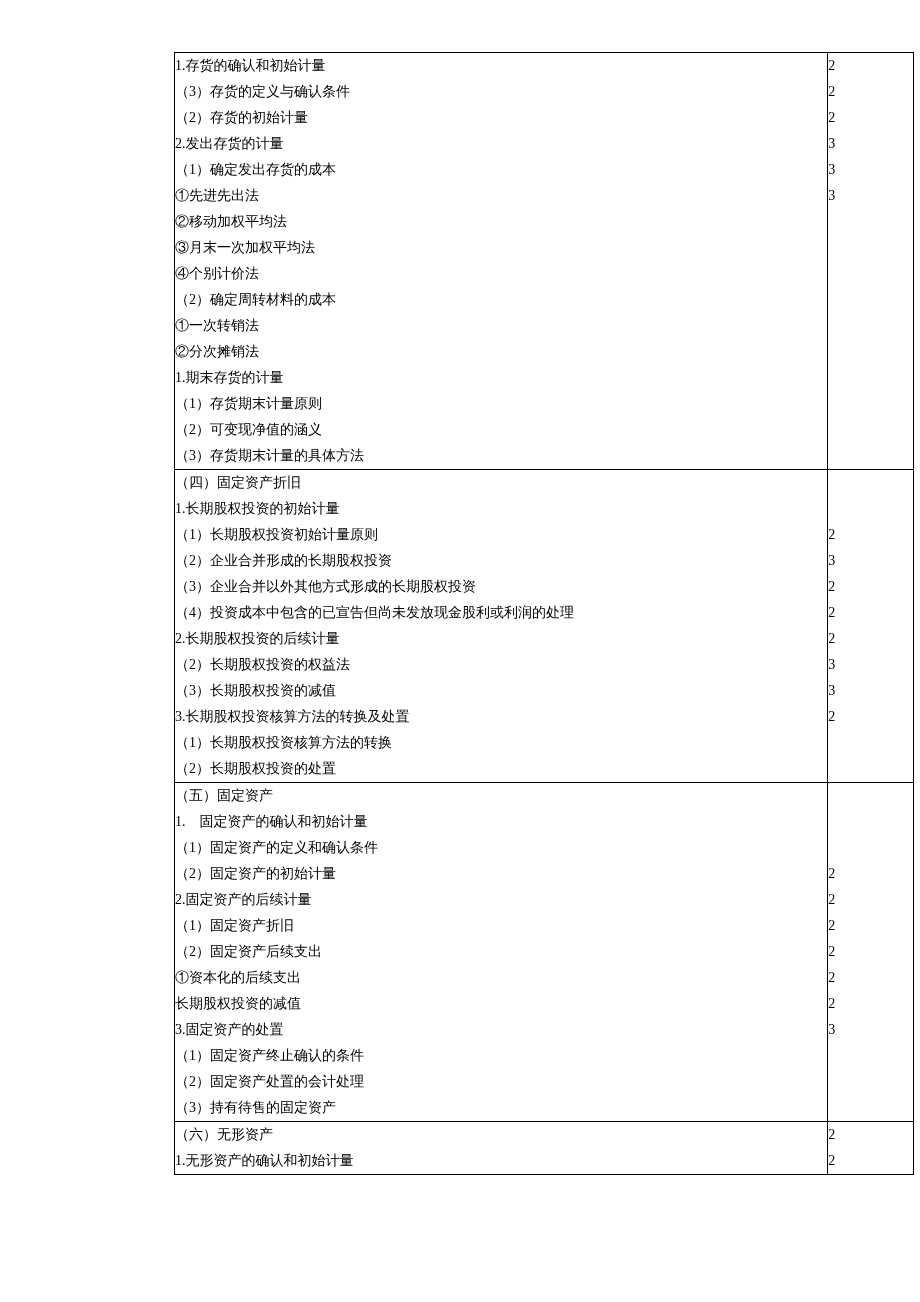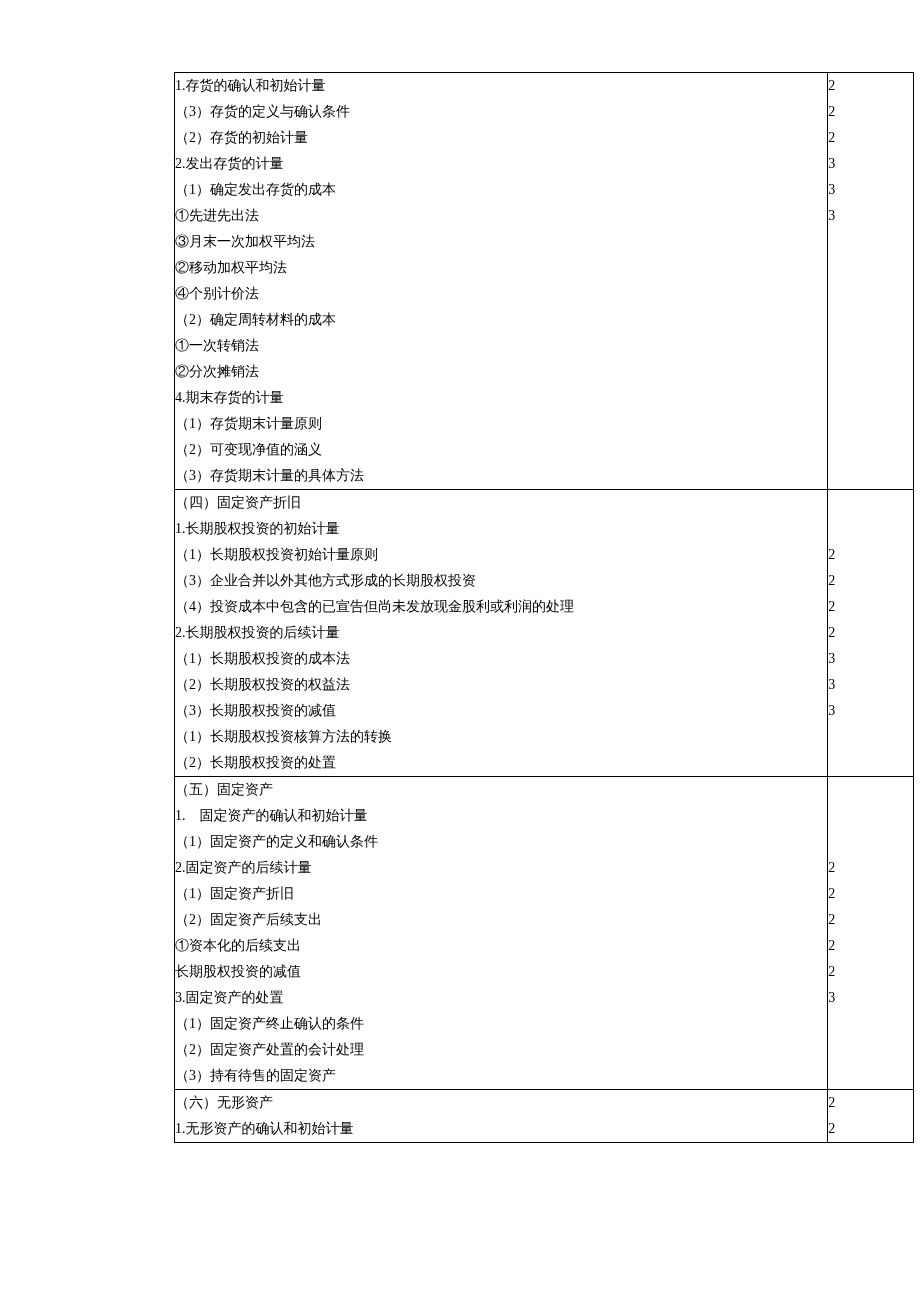--- a/index.html
+++ b/index.html
@@ -3,21 +3,21 @@
 <meta charset="utf-8">
 <style>
   html, body {
     margin: 0;
     padding: 0;
     background: #ffffff;
   }
   .page {
     width: 828px;
     margin: 0 auto;
-    padding-top: 72px;
+    padding-top: 52px;
     box-sizing: border-box;
   }
   .sheet {
     width: 740px;
     margin-left: 128px;
     border-collapse: collapse;
     font-family: "SimSun", "宋体", "Songti SC", serif;
     font-size: 14px;
     color: #000000;
     line-height: 1.2;
@@ -69,45 +69,45 @@
         </tr>
         <tr>
           <td class="left-cell">（1）确定发出存货的成本</td>
           <td class="right-cell">3</td>
         </tr>
         <tr>
           <td class="left-cell">①先进先出法</td>
           <td class="right-cell">3</td>
         </tr>
         <tr>
+          <td class="left-cell">②移动加权平均法</td>
+          <td class="right-cell"></td>
+        </tr>
+        <tr>
           <td class="left-cell">③月末一次加权平均法</td>
           <td class="right-cell"></td>
         </tr>
         <tr>
-          <td class="left-cell">②移动加权平均法</td>
-          <td class="right-cell"></td>
-        </tr>
-        <tr>
           <td class="left-cell">④个别计价法</td>
           <td class="right-cell"></td>
         </tr>
         <tr>
           <td class="left-cell">（2）确定周转材料的成本</td>
           <td class="right-cell"></td>
         </tr>
         <tr>
           <td class="left-cell">①一次转销法</td>
           <td class="right-cell"></td>
         </tr>
         <tr>
           <td class="left-cell">②分次摊销法</td>
           <td class="right-cell"></td>
         </tr>
         <tr>
-          <td class="left-cell">4.期末存货的计量</td>
+          <td class="left-cell">1.期末存货的计量</td>
           <td class="right-cell"></td>
         </tr>
         <tr>
           <td class="left-cell">（1）存货期末计量原则</td>
           <td class="right-cell"></td>
         </tr>
         <tr>
           <td class="left-cell">（2）可变现净值的涵义</td>
           <td class="right-cell"></td>
         </tr>
@@ -121,62 +121,70 @@
         </tr>
         <tr>
           <td class="left-cell">1.长期股权投资的初始计量</td>
           <td class="right-cell"></td>
         </tr>
         <tr>
           <td class="left-cell">（1）长期股权投资初始计量原则</td>
           <td class="right-cell">2</td>
         </tr>
         <tr>
+          <td class="left-cell">（2）企业合并形成的长期股权投资</td>
+          <td class="right-cell">3</td>
+        </tr>
+        <tr>
           <td class="left-cell">（3）企业合并以外其他方式形成的长期股权投资</td>
           <td class="right-cell">2</td>
         </tr>
         <tr>
           <td class="left-cell">（4）投资成本中包含的已宣告但尚未发放现金股利或利润的处理</td>
           <td class="right-cell">2</td>
         </tr>
         <tr>
           <td class="left-cell">2.长期股权投资的后续计量</td>
           <td class="right-cell">2</td>
         </tr>
         <tr>
-          <td class="left-cell">（1）长期股权投资的成本法</td>
-          <td class="right-cell">3</td>
-        </tr>
-        <tr>
           <td class="left-cell">（2）长期股权投资的权益法</td>
           <td class="right-cell">3</td>
         </tr>
         <tr>
           <td class="left-cell">（3）长期股权投资的减值</td>
           <td class="right-cell">3</td>
         </tr>
         <tr>
+          <td class="left-cell">3.长期股权投资核算方法的转换及处置</td>
+          <td class="right-cell">2</td>
+        </tr>
+        <tr>
           <td class="left-cell">（1）长期股权投资核算方法的转换</td>
           <td class="right-cell"></td>
         </tr>
         <tr>
           <td class="left-cell">（2）长期股权投资的处置</td>
           <td class="right-cell"></td>
         </tr>
         <tr class="sec-top">
           <td class="left-cell">（五）固定资产</td>
           <td class="right-cell"></td>
         </tr>
         <tr>
           <td class="left-cell">1.　固定资产的确认和初始计量</td>
           <td class="right-cell"></td>
         </tr>
         <tr>
           <td class="left-cell">（1）固定资产的定义和确认条件</td>
           <td class="right-cell"></td>
+        </tr>
+        <tr>
+          <td class="left-cell">（2）固定资产的初始计量</td>
+          <td class="right-cell">2</td>
         </tr>
         <tr>
           <td class="left-cell">2.固定资产的后续计量</td>
           <td class="right-cell">2</td>
         </tr>
         <tr>
           <td class="left-cell">（1）固定资产折旧</td>
           <td class="right-cell">2</td>
         </tr>
         <tr>

